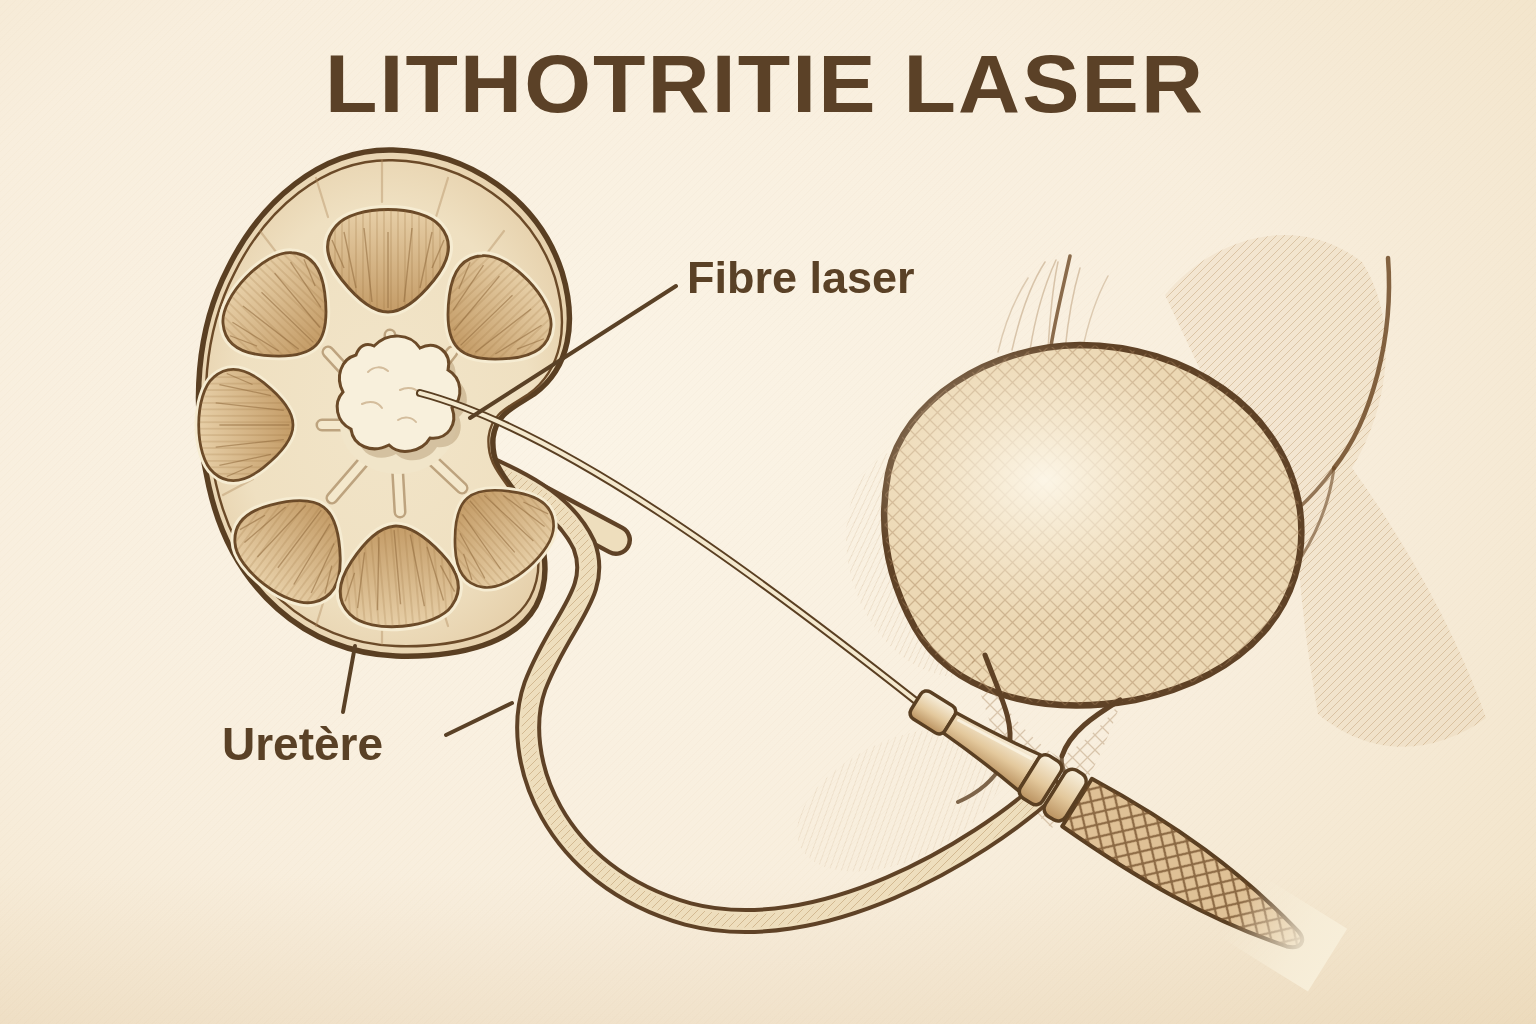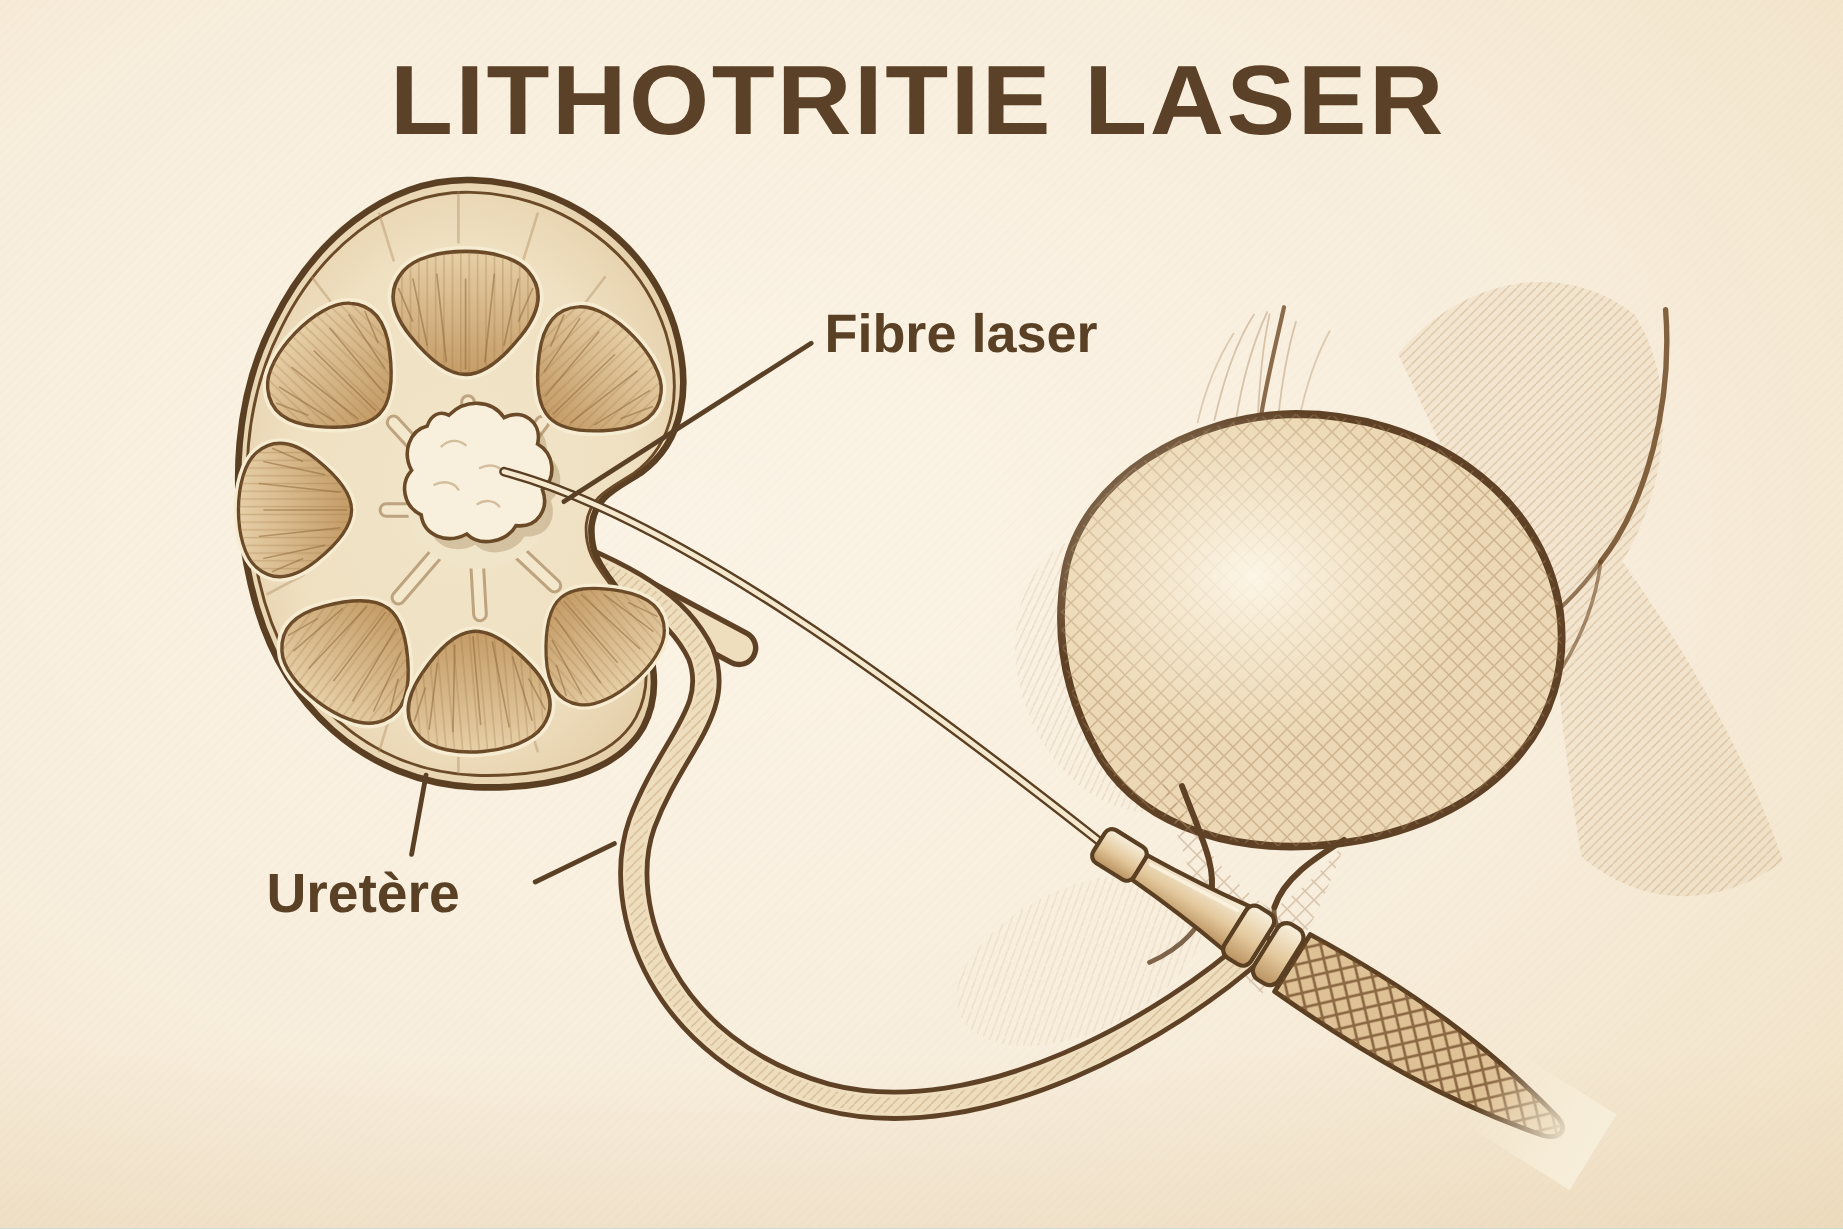--- a/index.html
+++ b/index.html
@@ -1,16 +1,16 @@
 <!DOCTYPE html>
 <html><head>
 <meta charset="utf-8">
 <style>
   html,body{margin:0;padding:0;background:#efe3cd;}
-  .stage{position:relative;width:1536px;height:1024px;overflow:hidden;background:#7dd3fc;}
+  .stage{position:relative;width:1536px;height:1024px;overflow:hidden;background:#c4b5fd;}
   svg{display:block;width:100%;height:100%;}
   text{font-family:"Liberation Sans", sans-serif;}
   .title-text{font-weight:bold;letter-spacing:2px;}
   .label-text{font-weight:bold;}
 </style>
 </head>
 <body>
 
 <div class="stage">
 <svg viewBox="0 0 1536 1024" xmlns="http://www.w3.org/2000/svg">

